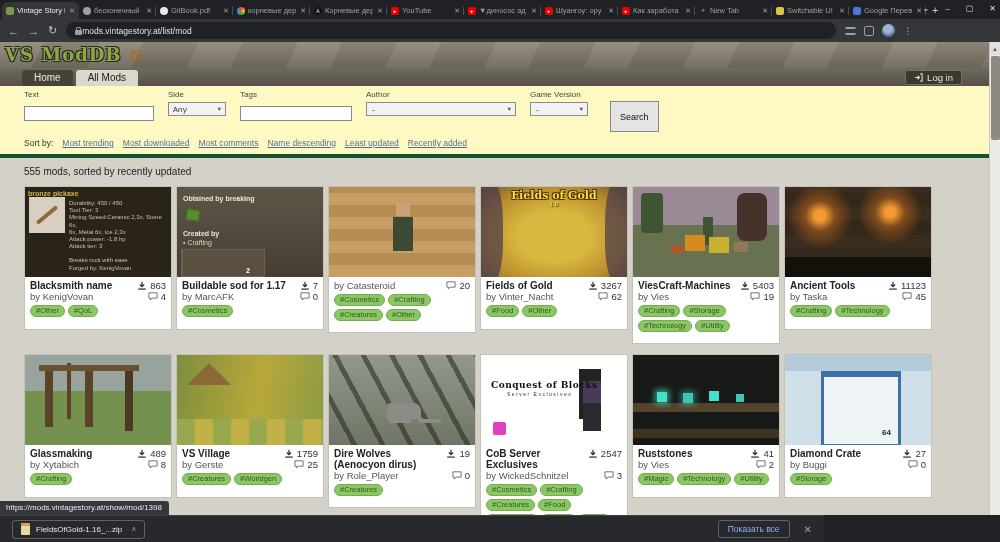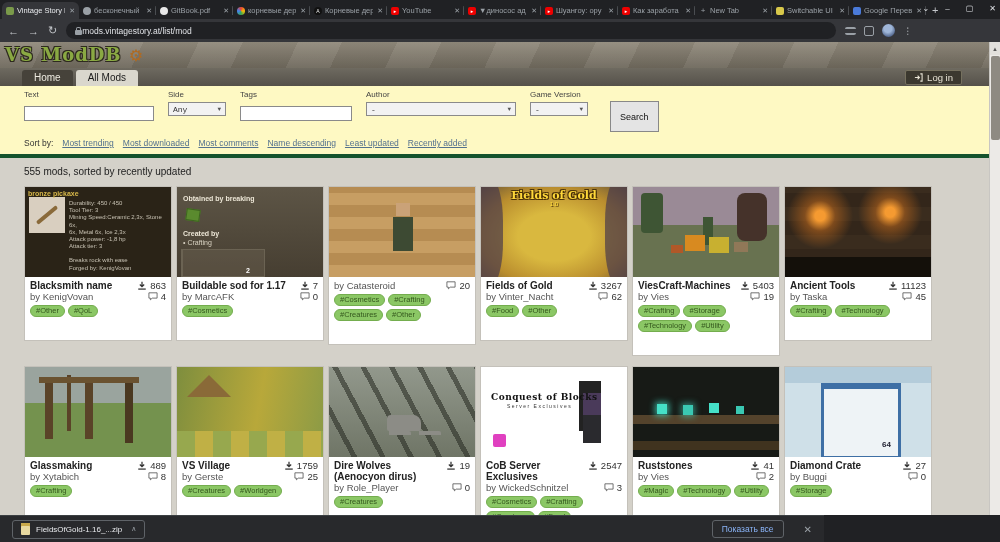--- a/index.html
+++ b/index.html
@@ -60,21 +60,21 @@
   .ffield:nth-of-type(4){width:150px;} .ffield:nth-of-type(5){width:58px;} .ffield:nth-of-type(6){width:122px;}
   #search-btn { margin-top:11px; margin-left:8px; height:31px; padding:0 9px; background:#e4e4e4; border:1px solid #888; font-size:9px; color:#111; }
   #sort-row { margin-top:6px; font-size:8.5px; color:#333; display:flex; gap:9px; }
   #sort-row a { color:#53718e; text-decoration:underline; }
 
   #result-count { margin:8px 0 0 24px; font-size:10px; color:#222; }
 
   #mod-grid { margin:9px 0 0 24px; width:908px; display:grid; grid-template-columns:repeat(6,148px); gap:10px 4px; align-items:start; }
   .card { background:#fff; border:1px solid #c4c1ba; }
   .thumb { position:relative; height:90px; overflow:hidden; background:#888; }
-  .card-info { padding:3px 5px 23px 5px; min-height:52px; }
+  .card-info { padding:3px 5px 11px 5px; min-height:52px; }
   .ci-row { display:flex; justify-content:space-between; align-items:flex-start; gap:4px; }
   .mod-title { font-size:10px; font-weight:bold; color:#222; line-height:11px; }
   .mod-author { font-size:9.5px; color:#555; line-height:12px; }
   .stat { display:flex; align-items:center; gap:3px; font-size:9.5px; color:#333; white-space:nowrap; }
   .stat svg{ display:block; }
   .tagwrap { margin-top:2px; display:flex; flex-wrap:wrap; gap:3px; }
   .tag { background:#8bc765; border:1px solid #74ad4e; color:#34571d; font-size:7.5px; padding:0px 5px 1px 5px; border-radius:7px; white-space:nowrap; }
 
   
   .tlines{ position:absolute; inset:0; z-index:2; }
@@ -149,21 +149,21 @@
 
   
   #status-url{ position:absolute; left:0; bottom:0; background:#35373c; color:#e8e8e8; font-size:8px; padding:2px 7px 3px 6px; border-radius:0 3px 0 0; z-index:50; }
 
   
   #download-bar{ position:absolute; left:0; top:515px; width:824px; height:27px; background:#28292c; border-top:1px solid #3c4043; display:flex; align-items:center; padding:0 12px; }
   #dl-chip{ display:flex; align-items:center; gap:6px; height:19px; border:1px solid #5f6368; border-radius:3px; padding:0 8px; }
   #dl-fileicon{ width:9px; height:12px; background:#e8d9a0; border-radius:1px; box-shadow:inset 0 3px 0 0 #c8a84a; }
   #dl-filename{ color:#e8eaed; font-size:8px; }
   #dl-chevron{ color:#9aa0a6; font-size:7px; margin-left:3px; }
-  #dl-right{ margin-left:auto; display:flex; align-items:center; gap:20px; }
+  #dl-right{ margin-left:auto; display:flex; align-items:center; gap:14px; }
   #dl-showall{ color:#8ab4f8; font-size:8.5px; border:1px solid #5f6368; border-radius:3px; padding:3px 9px; background:transparent; }
   #dl-close{ color:#9aa0a6; font-size:10px; }
 </style>
 </head>
 <body>
 
 <div id="stage">
 
   <div id="tabstrip">
     <div class="btab active">
@@ -703,20 +703,21 @@
           </div>
         </div>
 
     </div>
 
     <div id="page-scrollbar">
       <div id="sb-up">▲</div>
       <div id="sb-thumb"></div>
     </div>
 
+    <div id="status-url">https://mods.vintagestory.at/show/mod/1398</div>
   </div>
 
   <div id="download-bar">
     <div id="dl-chip">
       <span id="dl-fileicon"></span>
       <span id="dl-filename">FieldsOfGold-1.16_...zip</span>
       <span id="dl-chevron">∧</span>
     </div>
     <div id="dl-right">
       <button id="dl-showall">Показать все</button>

